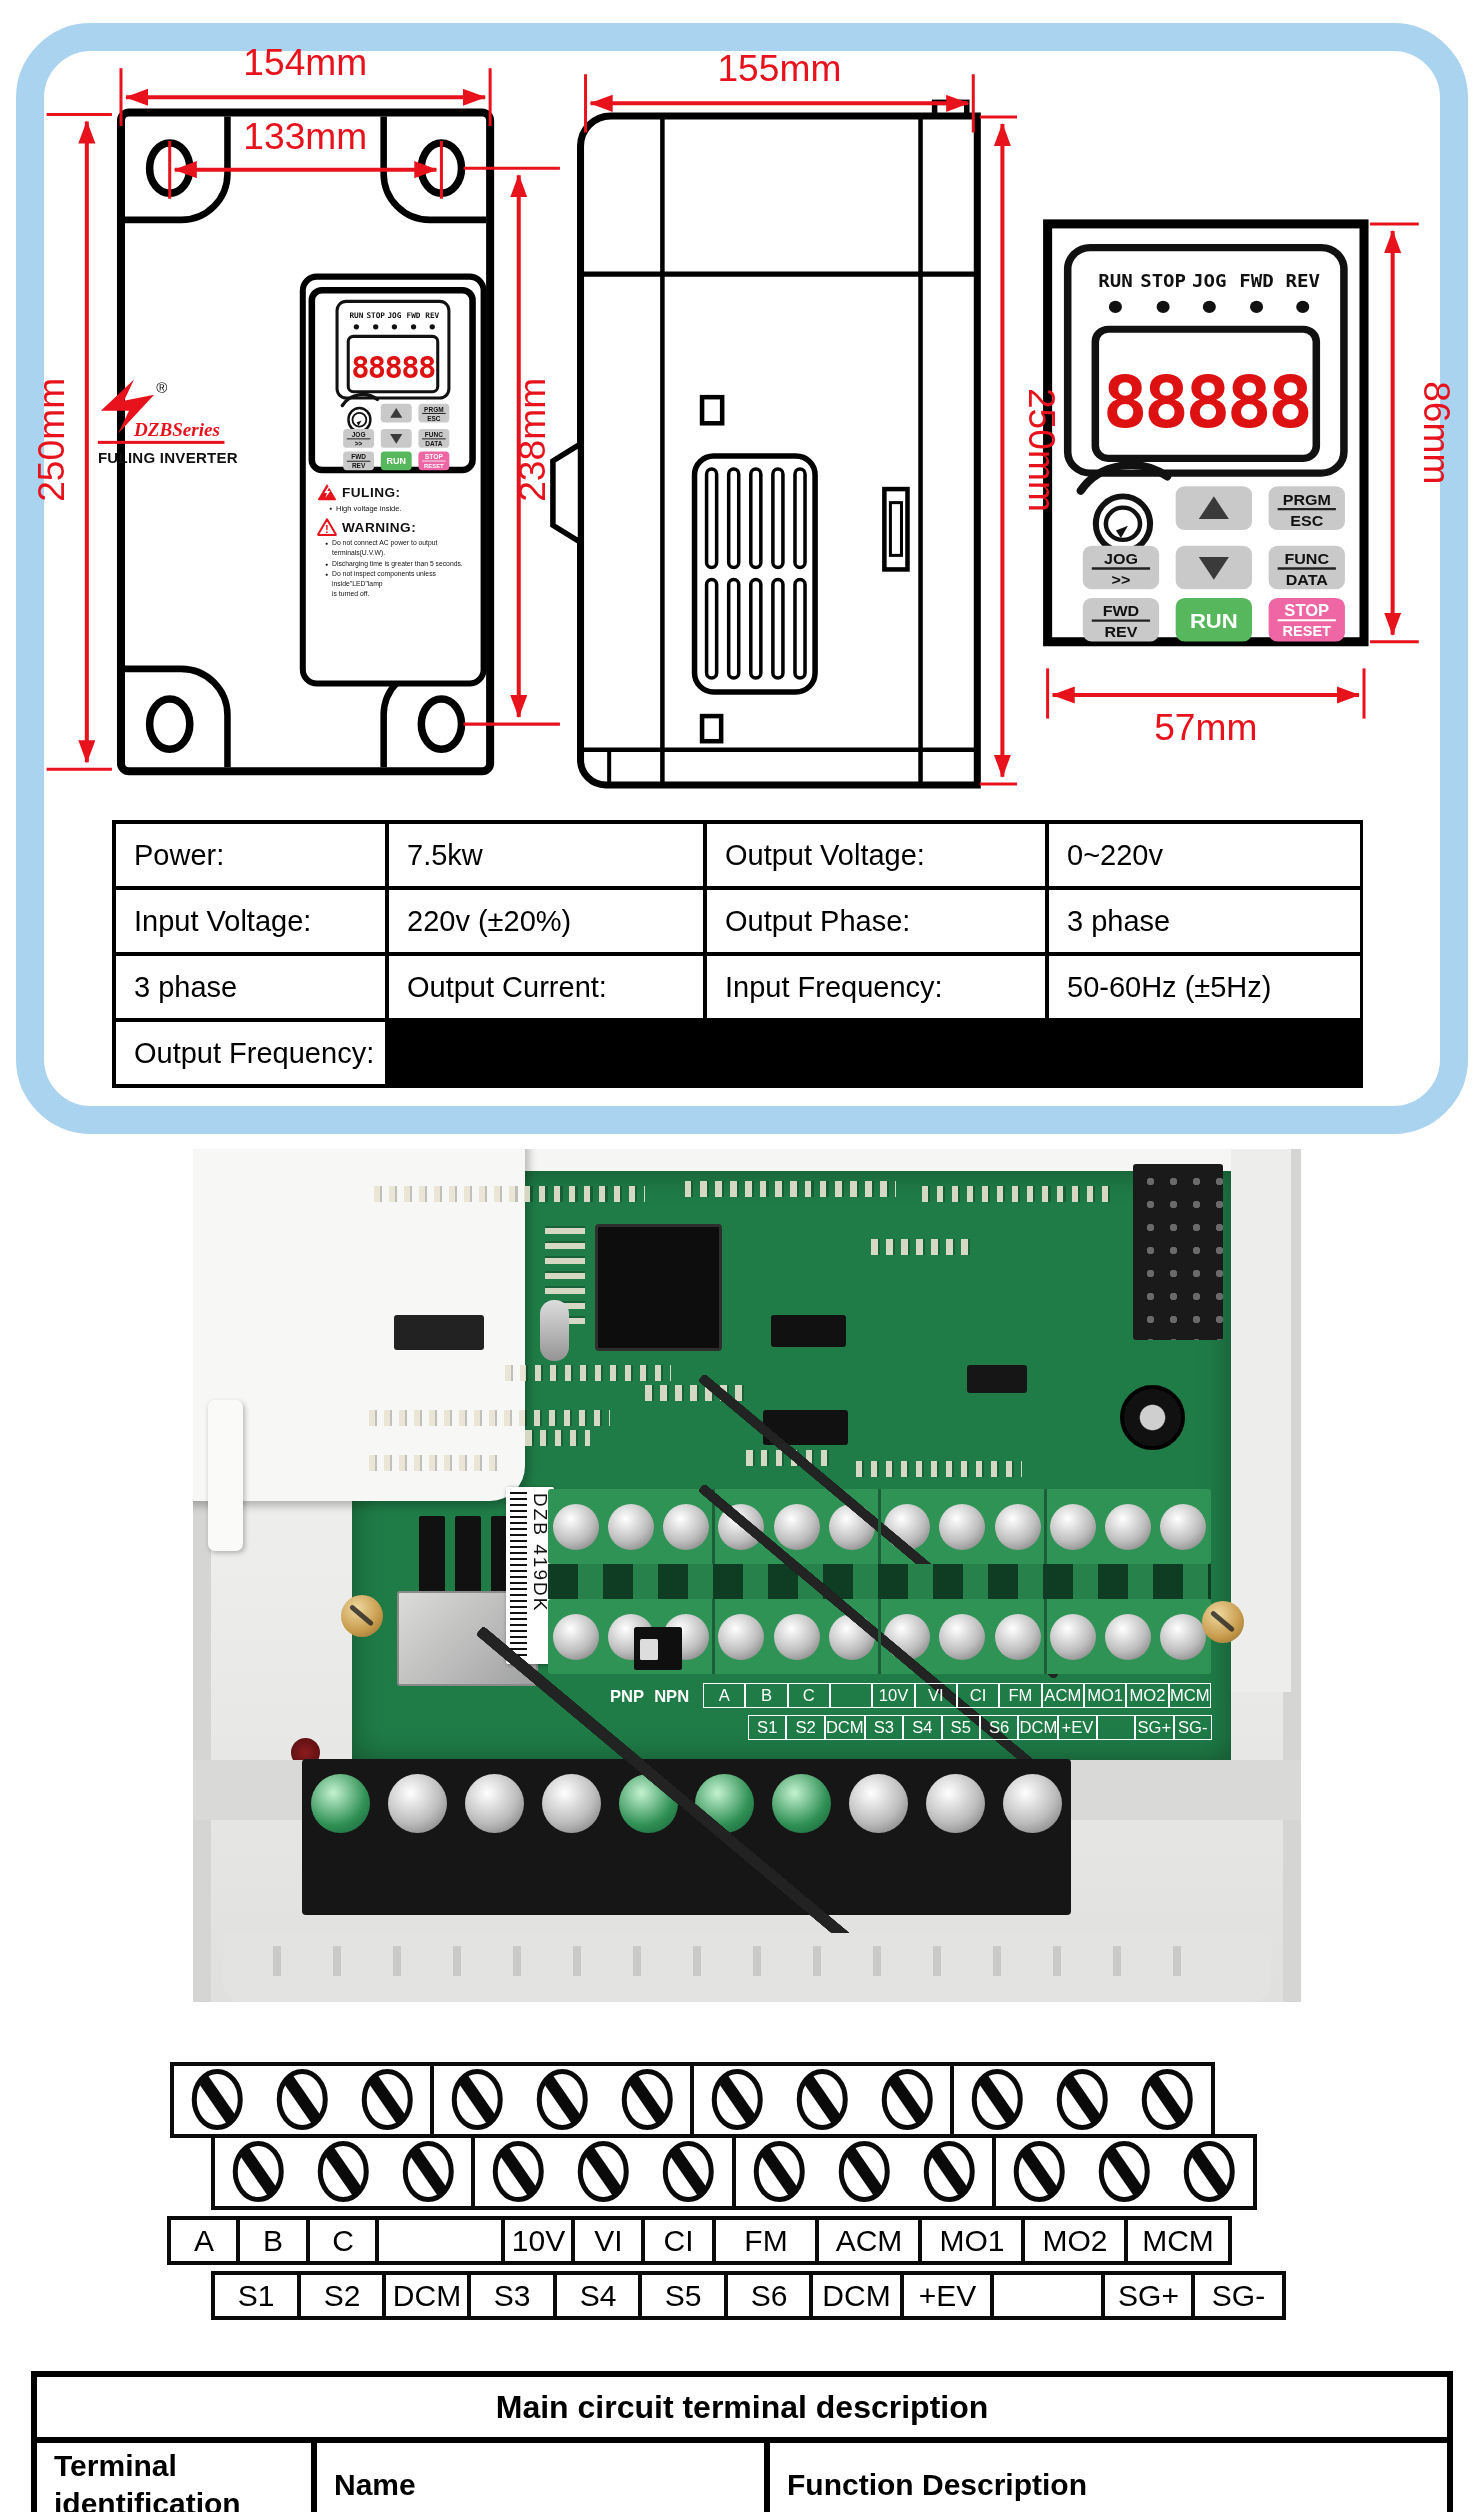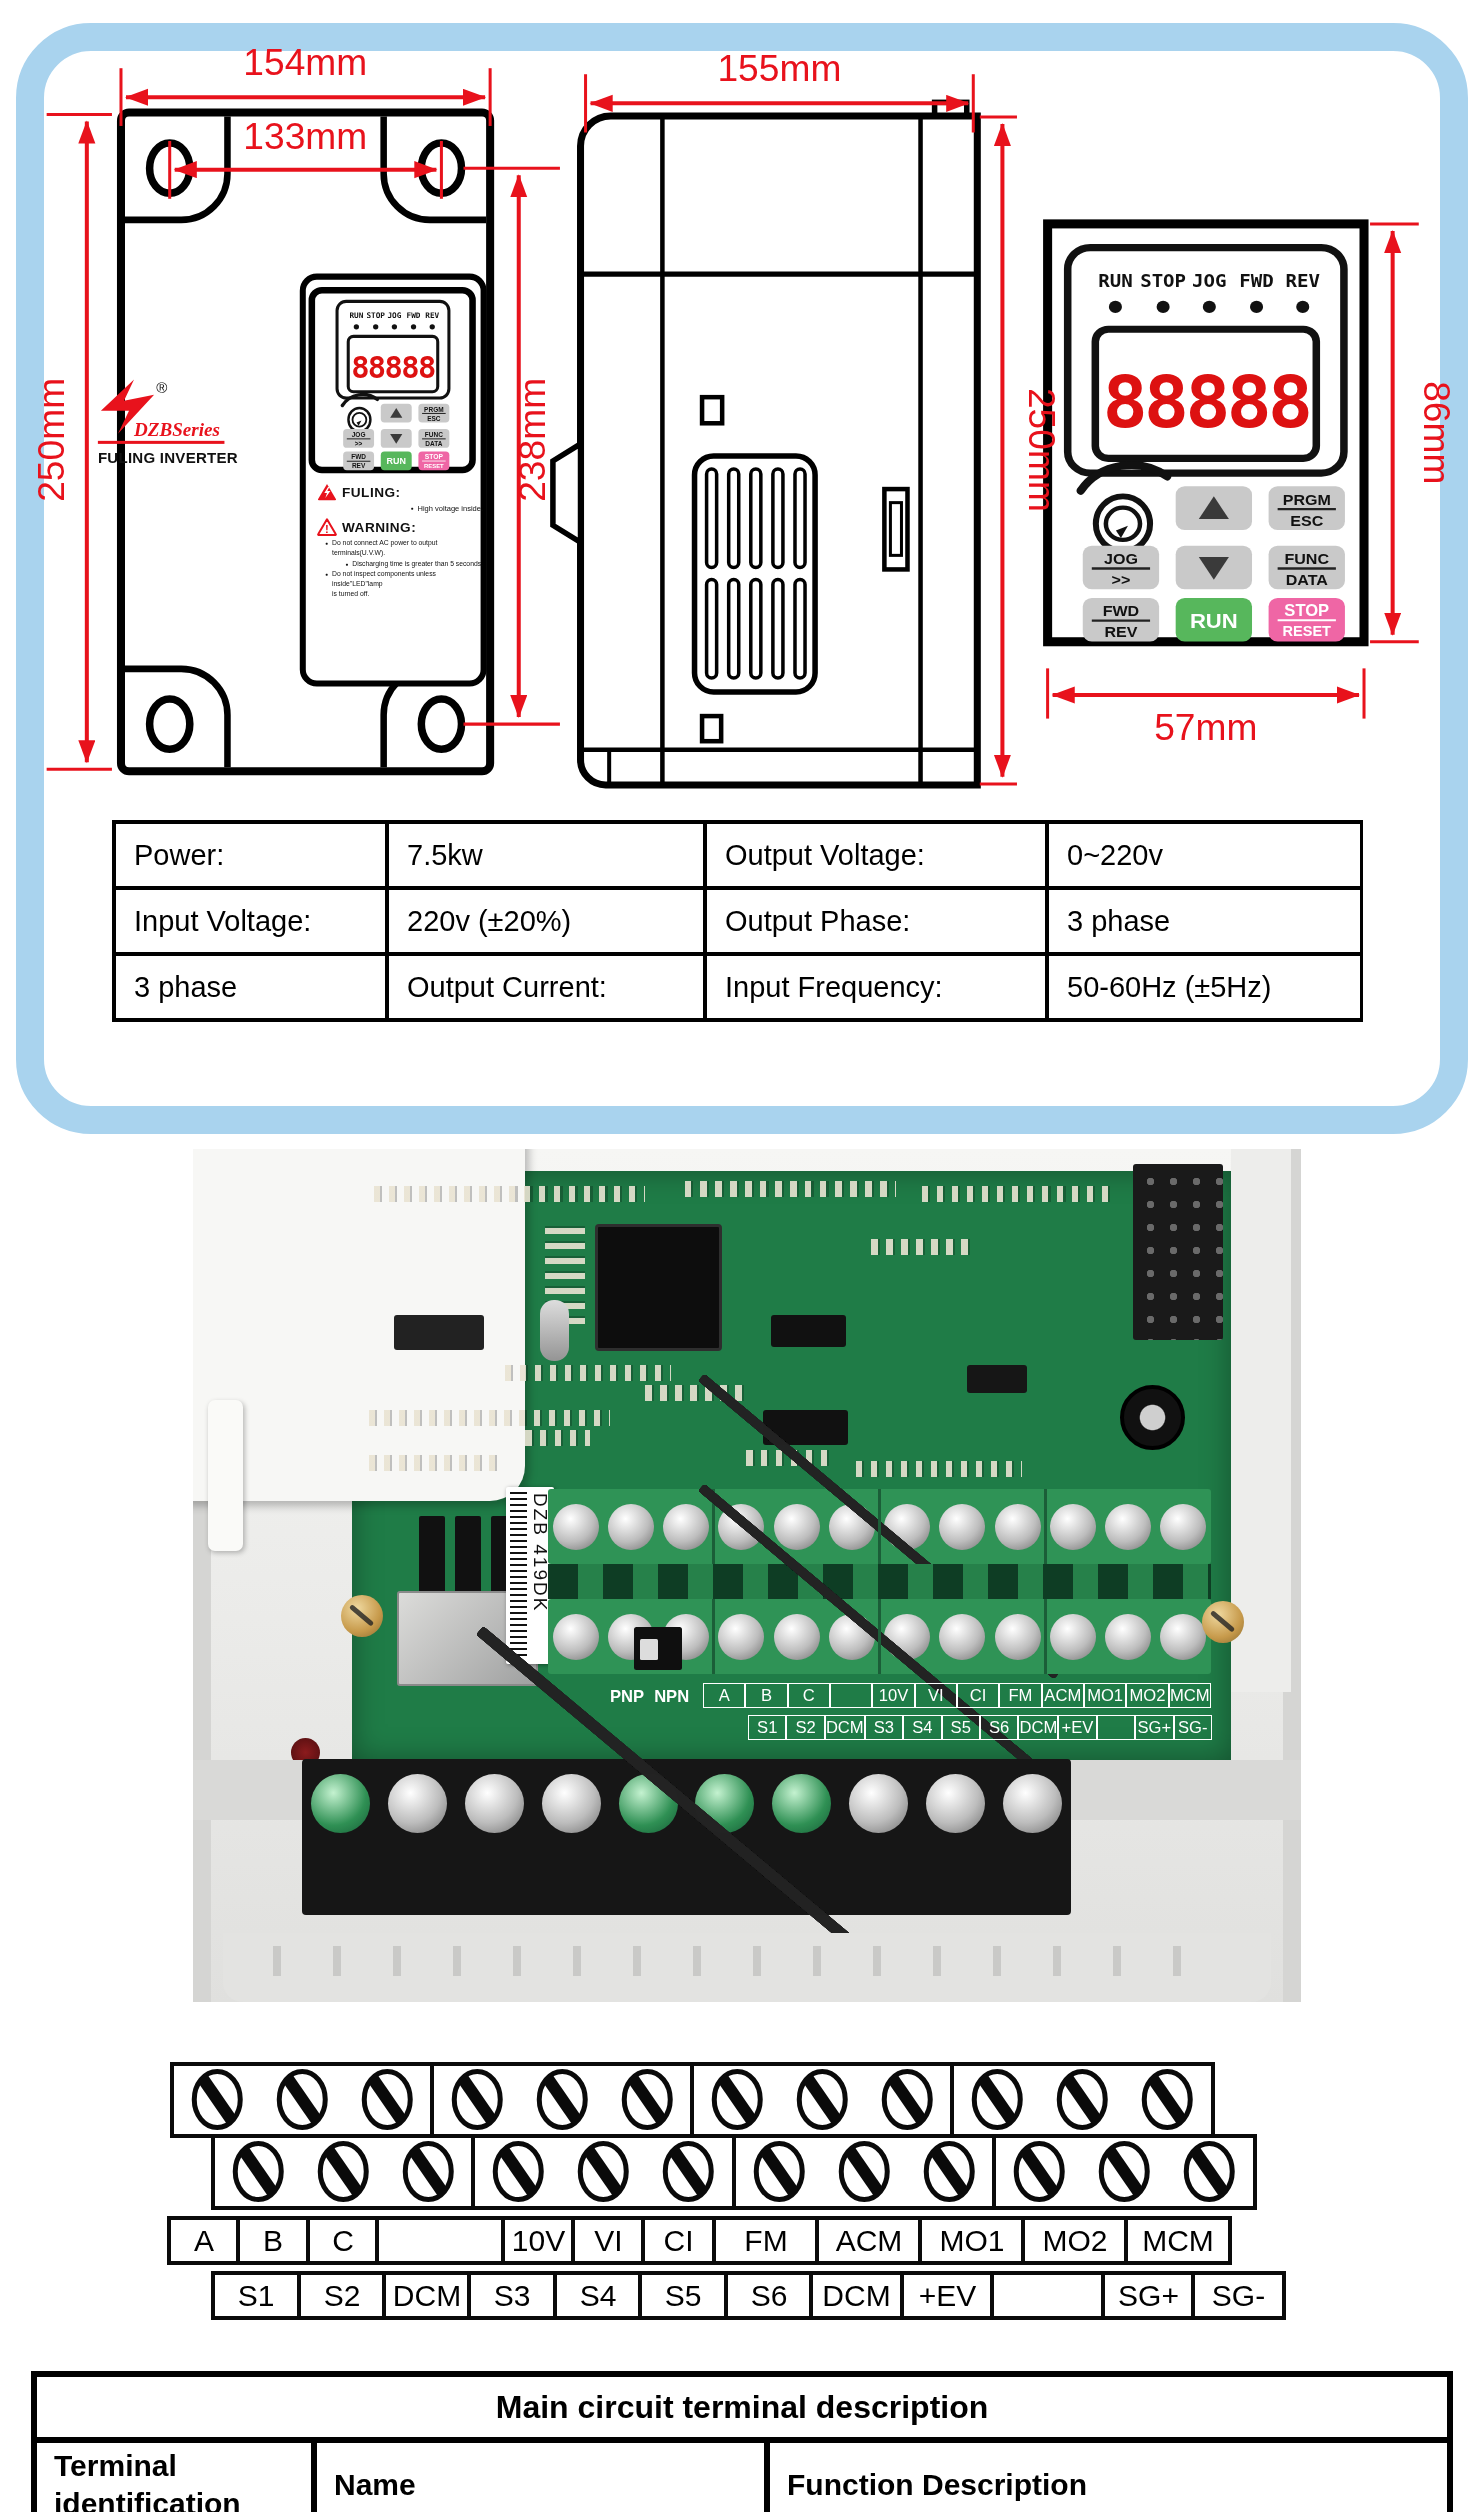--- a/index.html
+++ b/index.html
@@ -5,21 +5,21 @@
   html,body{margin:0;padding:0;background:#fff;}
   .page{position:relative;width:1484px;height:3243px;background:#fff;font-family:"Liberation Sans",sans-serif;overflow:hidden;}
   .abs{position:absolute;}
   
   .frame{position:absolute;left:16px;top:22.6px;width:1452px;height:1111px;border:28px solid #a9d3ee;border-radius:75px;box-sizing:border-box;background:#fff;}
   svg{display:block;}
   
   .notice{position:absolute;left:317px;top:483px;width:166px;height:151px;color:#111;}
   .nrow{display:flex;align-items:center;gap:5px;margin-bottom:2px;}
   .ntitle{font-size:13.6px;font-weight:bold;letter-spacing:0.5px;}
-  .nb{display:flex;gap:4px;font-size:6.8px;line-height:1.5;margin-left:8px;white-space:pre-line;justify-content:flex-end;}
+  .nb{display:flex;gap:4px;font-size:6.8px;line-height:1.5;margin-left:8px;white-space:pre-line;}
   .nb .dot{font-size:5px;line-height:10px;}
   .nb.big{font-size:7.5px;margin-left:12px;margin-bottom:4px;}
   
   .stable{position:absolute;left:112px;top:820px;width:1251px;background:#000;padding:4px;display:grid;grid-template-columns:269px 314px 338px 311px;grid-auto-rows:62px;gap:4px;box-sizing:border-box;}
   .stable>div{background:#fff;display:flex;align-items:center;padding-left:18px;font-size:29px;color:#000;}
   
   .photo{position:absolute;left:193px;top:1149px;width:1108px;height:853px;background:linear-gradient(180deg,#f6f6f4 0%,#ebebe9 55%,#e0e0de 100%);overflow:hidden;}
   .smd{position:absolute;height:16px;background:repeating-linear-gradient(90deg,#e9e3d2 0 6.5px,rgba(0,0,0,0.25) 6.5px 8.5px,transparent 8.5px 15px);opacity:.9;}
   .sc{position:absolute;border-radius:50%;}
   .sc::after{content:"";position:absolute;left:15%;top:44%;width:70%;height:12%;background:rgba(35,35,35,.8);transform:rotate(40deg);border-radius:3px;}
@@ -232,20 +232,21 @@
     <div>Output Voltage:</div>
     <div>0~220v</div>
     <div>Input Voltage:</div>
     <div>220v (±20%)</div>
     <div>Output Phase:</div>
     <div>3 phase</div>
     <div>3 phase</div>
     <div>Output Current:</div>
     <div>Input Frequency:</div>
     <div>50-60Hz (±5Hz)</div>
+    <div>Output Frequency:</div>
   </div>
 
   <div class="photo">
     <div class="abs" style="left:0;top:0;width:18px;height:853px;background:#d5d5d3;"></div>
     <div class="abs" style="left:1090px;top:0;width:18px;height:853px;background:#d5d5d3;"></div>
     <div class="abs" style="left:159px;top:22px;width:879px;height:589px;background:#1f7c47;box-shadow:inset 0 0 30px rgba(0,0,0,.35);"></div>
     <div class="abs" style="left:-10px;top:-15px;width:342px;height:367px;background:#f7f7f5;border-radius:0 0 35px 0;box-shadow:4px 5px 9px rgba(0,0,0,.25);"></div>
     <div class="abs" style="left:1038px;top:0;width:60px;height:543px;background:#ededeb;"></div>
     <div class="abs" style="left:15px;top:251px;width:35px;height:151px;background:#fafaf8;border-radius:7px;box-shadow:1.5px 2px 5px rgba(0,0,0,.25);"></div>
 

